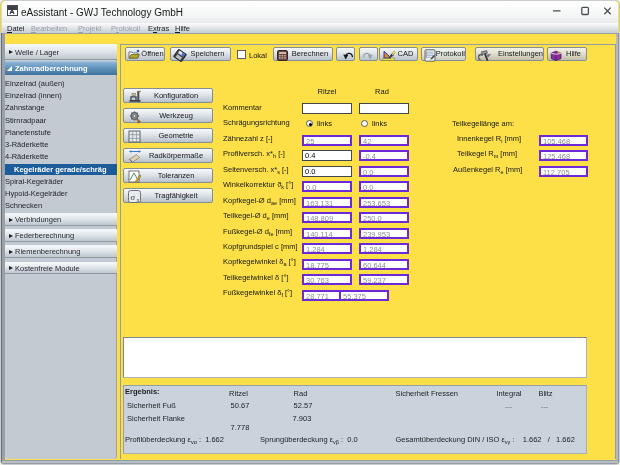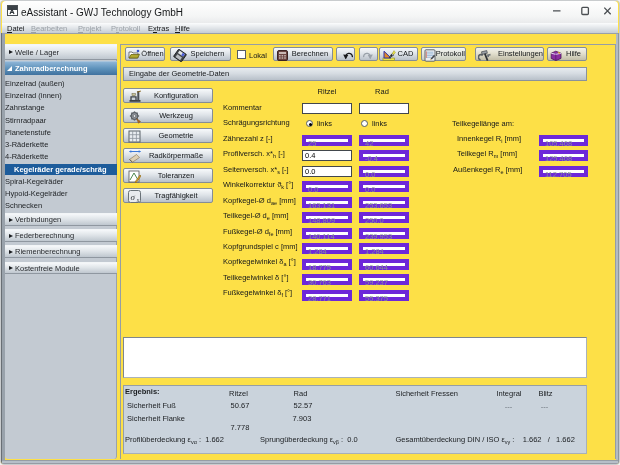--- a/index.html
+++ b/index.html
@@ -29,21 +29,21 @@
 #sel{position:absolute;left:0;top:120.5px;width:112px;height:10.5px;background:#1d5c9b;font-size:7.5px;font-weight:bold;color:#fff;line-height:11px;padding-left:9px}
 
 .btn{position:absolute;background:linear-gradient(#f8fafb,#dfe4e9 45%,#b9c1ca);border:1px solid #858d96;border-radius:2px;font-size:7.5px;color:#14171a;text-align:center}
 .btn.tan{background:linear-gradient(#f3f2ea,#e3e0cf 45%,#c2bea8)}
 .btn.sage{background:linear-gradient(#f4f6f2,#e4e7de 45%,#c9cdbf)}
 .tbtn{height:14px;line-height:12px;top:46px}
 .navbtn{left:122px;width:90px;height:15px;line-height:13px;padding-left:16px}
 
 .inp{position:absolute;width:50px;height:11px;background:#fff;font-size:7.5px;line-height:9px;padding:0 2px}
 .inp.en{border:1px solid #42474d;color:#000}
-.inp.dis{border:4px solid #6d28d9;color:#8a9096}
+.inp.dis{border:2px solid #6d28d9;color:#8a9096}
 
 #eingabe{position:absolute;left:122px;top:65.5px;width:464px;height:14px;background:linear-gradient(#e8ecef,#d6dce2 45%,#b8c0c9);border:1px solid #8a929b;font-size:7.5px;color:#17191c;line-height:12px;padding-left:5px}
 #whitebox{position:absolute;left:122px;top:336px;width:464px;height:41px;background:#fff;border:1px solid #7e868e;border-right-color:#aab2ba;border-bottom-color:#aab2ba}
 #result{position:absolute;left:122px;top:384px;width:464px;height:69px;background:#cad3dc;border:1px solid #a8b0b8;border-top-color:#969ea6;border-left-color:#969ea6}
 #result .t{font-size:7.5px;color:#1b1e21}
 .radio{position:absolute;width:7px;height:7px;border:1px solid #565d64;border-radius:50%;background:#fff}
 .radio.on:after{content:"";position:absolute;left:1.5px;top:1.5px;width:3px;height:3px;border-radius:50%;background:#000}
 sub{font-size:5.5px;vertical-align:-2px;line-height:0}
 </style></head><body>
 <div id="win">
@@ -175,21 +175,20 @@
   </div>
   <div class="btn tbtn tan" style="left:546px;width:40px;padding-left:13px">Hilfe
     <svg class="abs" style="left:2px;top:1.5px" width="12" height="11">
         <path d="M1.2,3.2 L5.8,1.2 L11,3.2 L11,8.4 L5.8,10.6 L1.2,8.4 Z" fill="#8a2ea0" stroke="#4c1858" stroke-width="0.8"></path>
         <path d="M1.2,3.2 L5.8,4.4 L11,3.2" fill="none" stroke="#e0d8f0" stroke-width="1"></path>
         <path d="M5.8,4.4 L5.8,10.6" stroke="#5a1c6a" stroke-width="0.8"></path>
         <path d="M7.5,1.8 L9.5,4.6 L9.9,2.6 Z" fill="#e8b020"></path>
       </svg>
   </div>
 
-  <div id="eingabe">Eingabe der Geometrie-Daten</div>
 
   <div class="btn navbtn" style="top:87px;">Konfiguration
     <svg class="abs" style="left:4px;top:1px" width="14" height="13">
         <rect x="1.5" y="10" width="11" height="1.8" fill="#3c4146"></rect>
         <rect x="9.3" y="1" width="2" height="9.5" fill="#4a5056"></rect>
         <path d="M3,10 L3,6.8 L8,6.8 L8,10" stroke="#3c4146" stroke-width="1.3" fill="none"></path>
         <rect x="4" y="3.6" width="3.4" height="2" fill="#c8c29a" stroke="#6a6440" stroke-width="0.5"></rect>
         <path d="M9,2.2 L12.8,1" stroke="#8a6a28" stroke-width="1.2"></path>
       </svg>
   </div>
@@ -267,21 +266,21 @@
   <div class="inp dis" style="left:301px;top:242px">1.284</div>
   <div class="inp dis" style="left:358px;top:242px">1.284</div>
   <div class="t" style="left:222px;top:256px">Kopfkegelwinkel δ<sub>a</sub> [°]</div>
   <div class="inp dis" style="left:301px;top:257.5px">18.775</div>
   <div class="inp dis" style="left:358px;top:257.5px">60.644</div>
   <div class="t" style="left:222px;top:272px">Teilkegelwinkel δ [°]</div>
   <div class="inp dis" style="left:301px;top:273px">30.763</div>
   <div class="inp dis" style="left:358px;top:273px">59.237</div>
   <div class="t" style="left:222px;top:287px">Fußkegelwinkel δ<sub>f</sub> [°]</div>
   <div class="inp dis" style="left:301px;top:288.5px">28.771</div>
-  <div class="inp dis" style="left:358px;top:288.5px">55.375</div>
+  <div class="inp dis" style="left:338px;top:288.5px">55.375</div>
 
   <div class="t" style="left:451px;top:118px">Teilkegellänge am:</div>
   <div class="t" style="left:456px;top:133px">Innenkegel R<sub>i</sub> [mm]</div>
   <div class="inp dis" style="left:538px;top:133.5px;width:49px">105.468</div>
   <div class="t" style="left:456px;top:148px">Teilkegel R<sub>m</sub> [mm]</div>
   <div class="inp dis" style="left:538px;top:149px;width:49px">125.468</div>
   <div class="t" style="left:452px;top:164px">Außenkegel R<sub>e</sub> [mm]</div>
   <div class="inp dis" style="left:538px;top:164.5px;width:49px">112.705</div>
 
   <div id="whitebox"></div>

